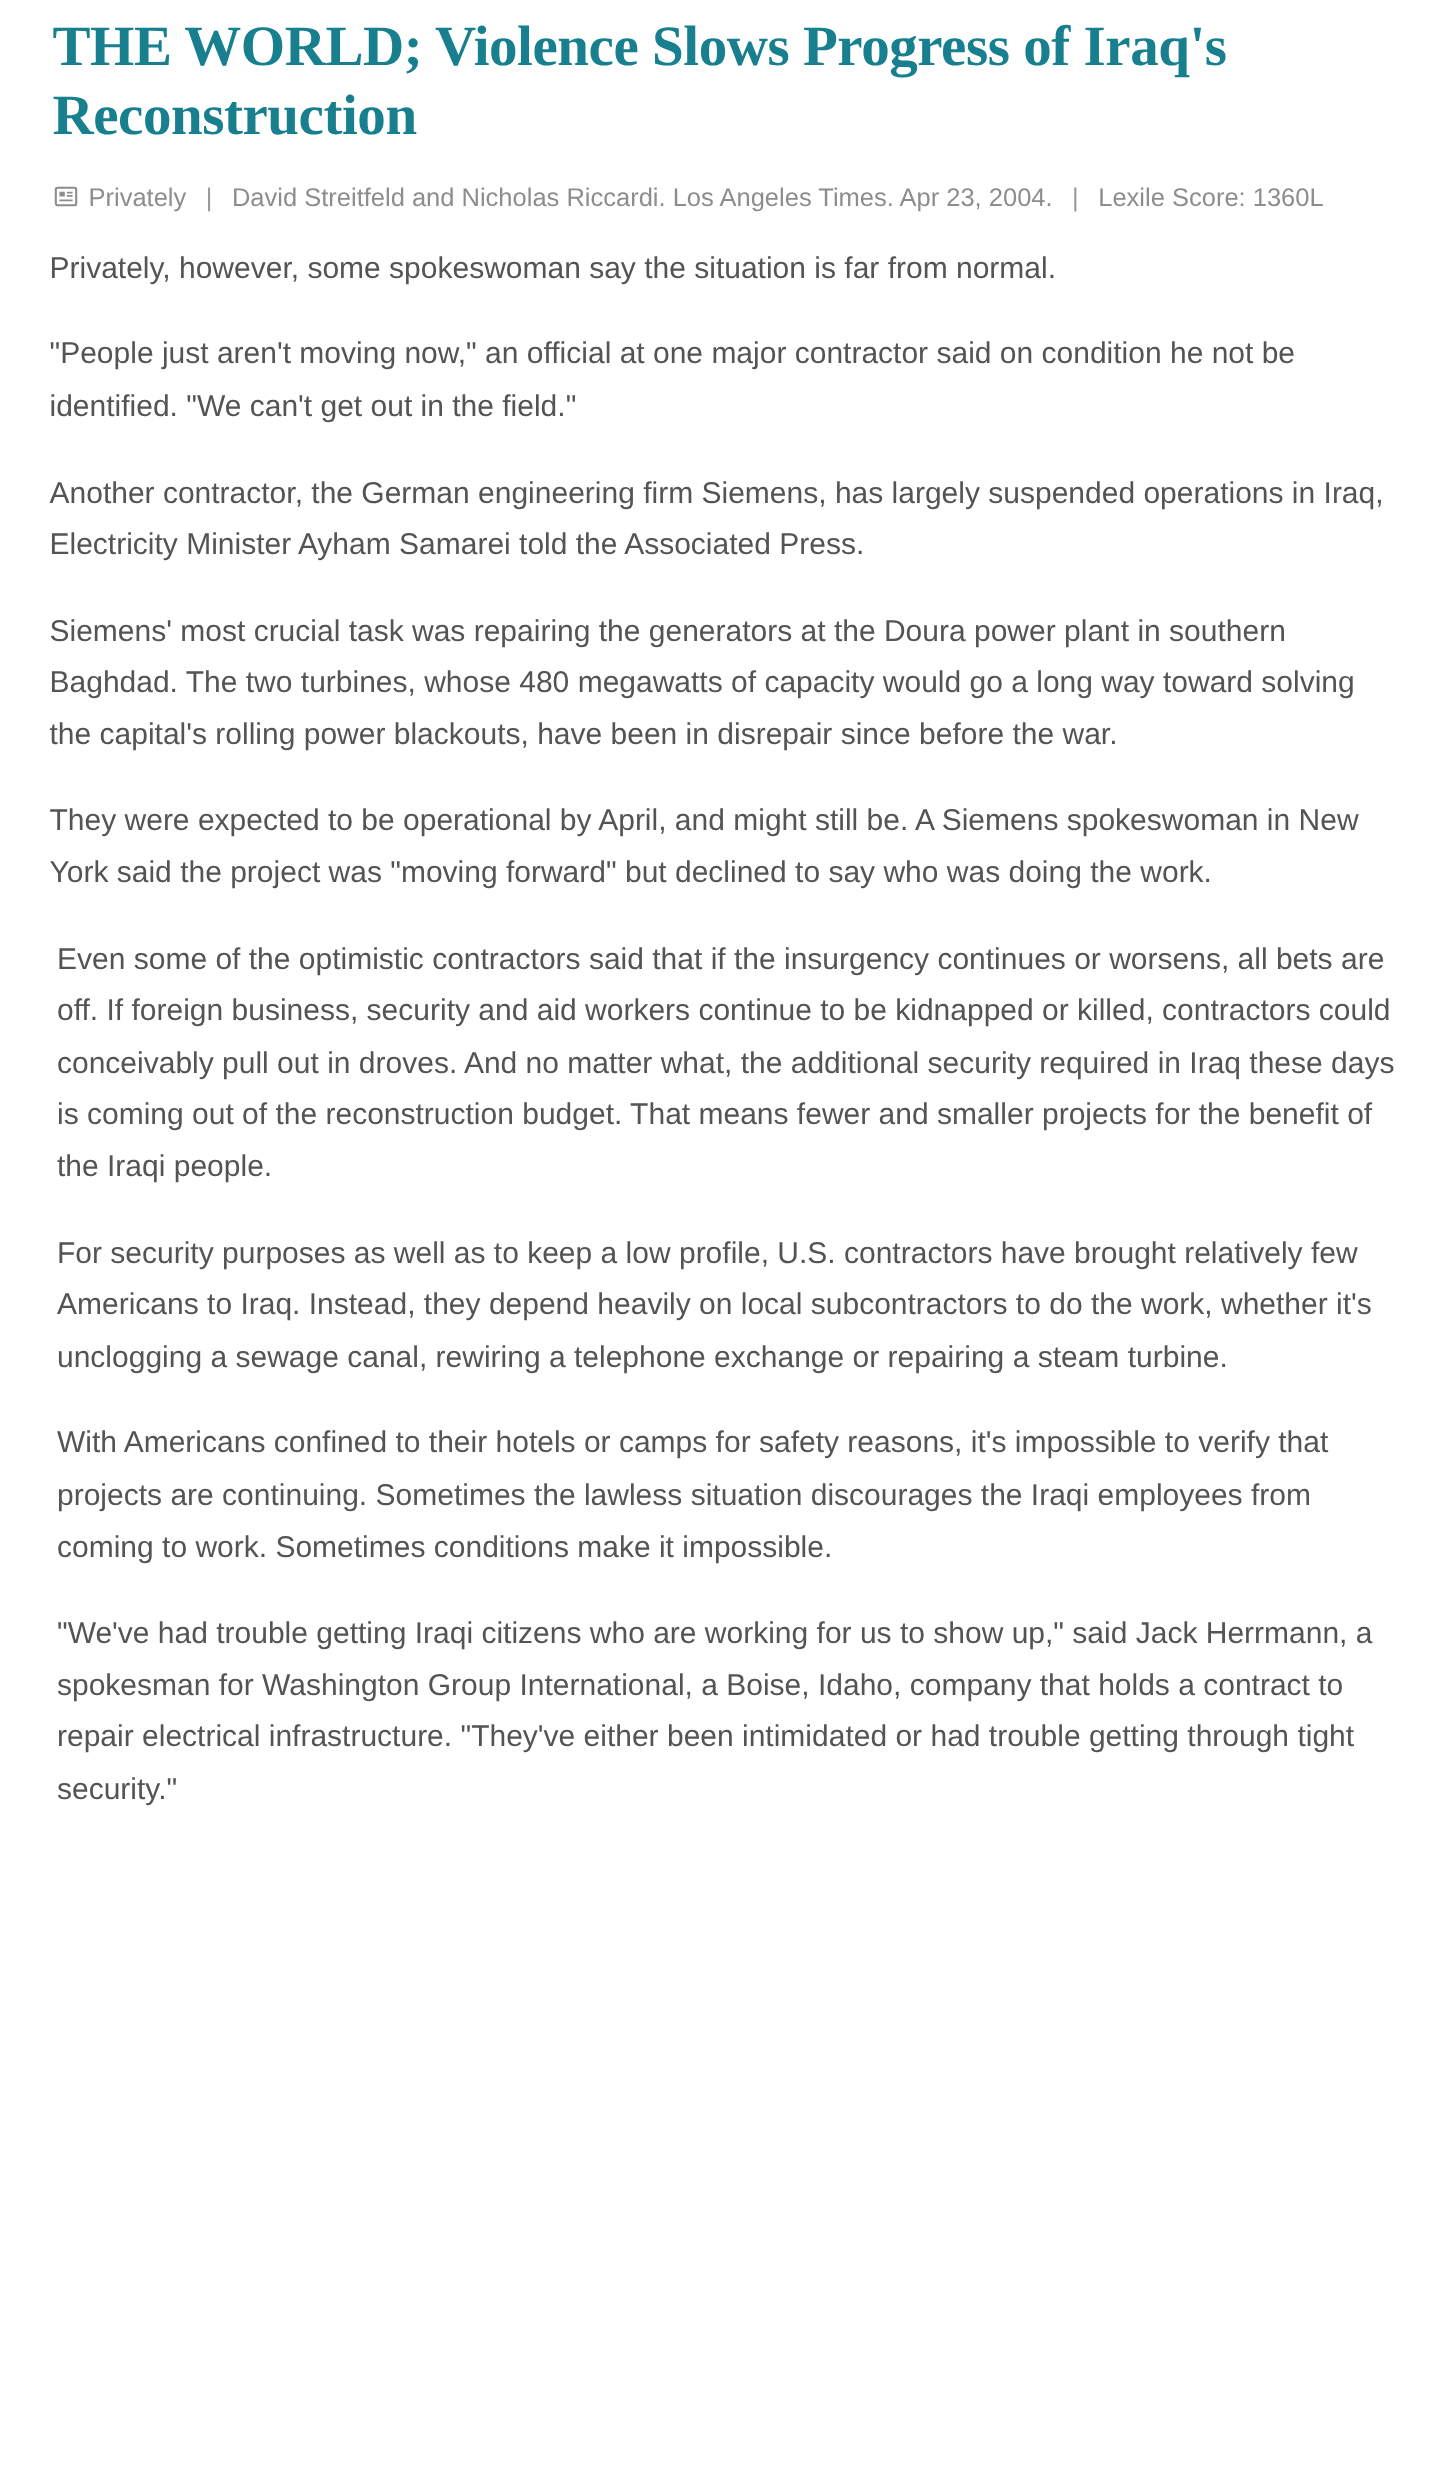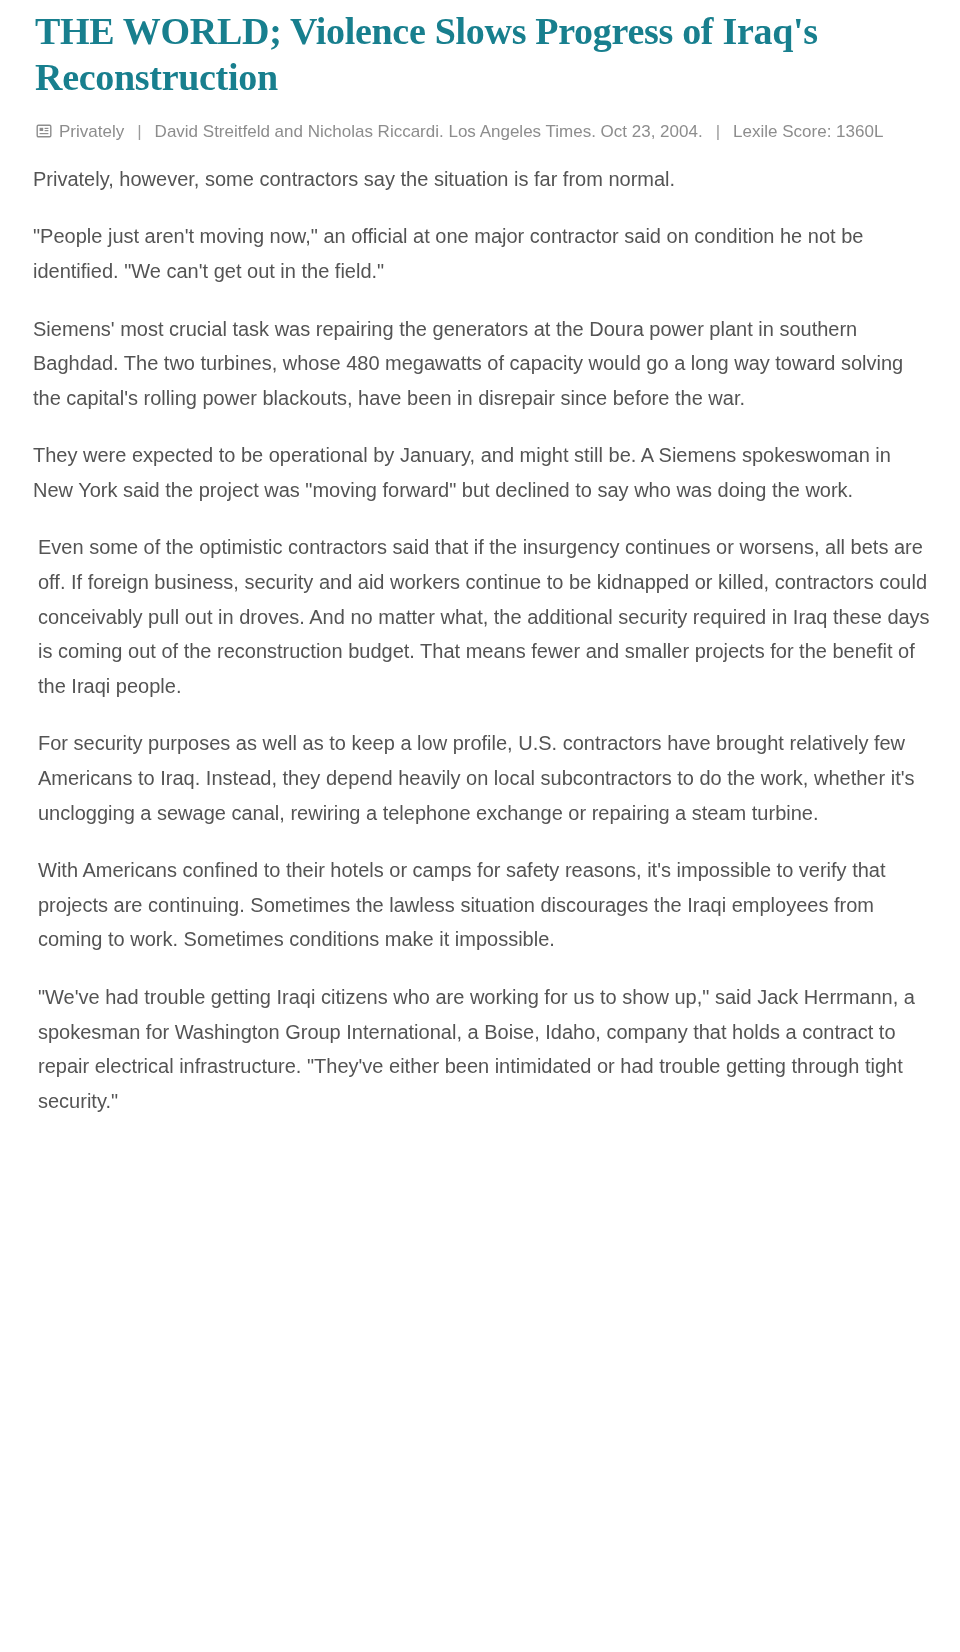--- a/index.html
+++ b/index.html
@@ -63,27 +63,28 @@
 
   <div class="meta">
     <span class="news-icon">
       <svg width="16" height="16" viewBox="0 0 16 16" fill="none">
         <rect x="1.2" y="2.2" width="13.6" height="11.6" rx="1.2" stroke="#8d8d8d" stroke-width="1.4"></rect>
         <rect x="3.6" y="4.8" width="3.6" height="3.2" fill="#8d8d8d"></rect>
         <line x1="8.6" y1="5.4" x2="12.4" y2="5.4" stroke="#8d8d8d" stroke-width="1.2"></line>
         <line x1="8.6" y1="7.6" x2="12.4" y2="7.6" stroke="#8d8d8d" stroke-width="1.2"></line>
         <line x1="3.6" y1="10.6" x2="12.4" y2="10.6" stroke="#8d8d8d" stroke-width="1.2"></line>
       </svg>
-    </span><span>Privately</span><span class="sep">|</span><span>David Streitfeld and Nicholas Riccardi. Los Angeles Times. Oct 23, 2004.</span><span class="sep">|</span><span>Lexile Score: 1360L</span>
+    </span><span>Privately</span><span class="sep">|</span><span>David Streitfeld and Nicholas Riccardi. Los Angeles Times. Apr 23, 2004.</span><span class="sep">|</span><span>Lexile Score: 1360L</span>
   </div>
 
   <div class="body-text">
-    <p>Privately, however, some contractors say the situation is far from normal.</p>
+    <p>Privately, however, some spokeswoman say the situation is far from normal.</p>
     <p>"People just aren't moving now," an official at one major contractor said on condition he not be identified. "We can't get out in the field."</p>
+    <p>Another contractor, the German engineering firm Siemens, has largely suspended operations in Iraq, Electricity Minister Ayham Samarei told the Associated Press.</p>
     <p>Siemens' most crucial task was repairing the generators at the Doura power plant in southern Baghdad. The two turbines, whose 480 megawatts of capacity would go a long way toward solving the capital's rolling power blackouts, have been in disrepair since before the war.</p>
-    <p>They were expected to be operational by January, and might still be. A Siemens spokeswoman in New York said the project was "moving forward" but declined to say who was doing the work.</p>
+    <p>They were expected to be operational by April, and might still be. A Siemens spokeswoman in New York said the project was "moving forward" but declined to say who was doing the work.</p>
     <p class="indent">Even some of the optimistic contractors said that if the insurgency continues or worsens, all bets are off. If foreign business, security and aid workers continue to be kidnapped or killed, contractors could conceivably pull out in droves. And no matter what, the additional security required in Iraq these days is coming out of the reconstruction budget. That means fewer and smaller projects for the benefit of the Iraqi people.</p>
     <p class="indent">For security purposes as well as to keep a low profile, U.S. contractors have brought relatively few Americans to Iraq. Instead, they depend heavily on local subcontractors to do the work, whether it's unclogging a sewage canal, rewiring a telephone exchange or repairing a steam turbine.</p>
     <p class="indent">With Americans confined to their hotels or camps for safety reasons, it's impossible to verify that projects are continuing. Sometimes the lawless situation discourages the Iraqi employees from coming to work. Sometimes conditions make it impossible.</p>
     <p class="indent">"We've had trouble getting Iraqi citizens who are working for us to show up," said Jack Herrmann, a spokesman for Washington Group International, a Boise, Idaho, company that holds a contract to repair electrical infrastructure. "They've either been intimidated or had trouble getting through tight security."</p>
   </div>
 
 </div>
 
 </body></html>

